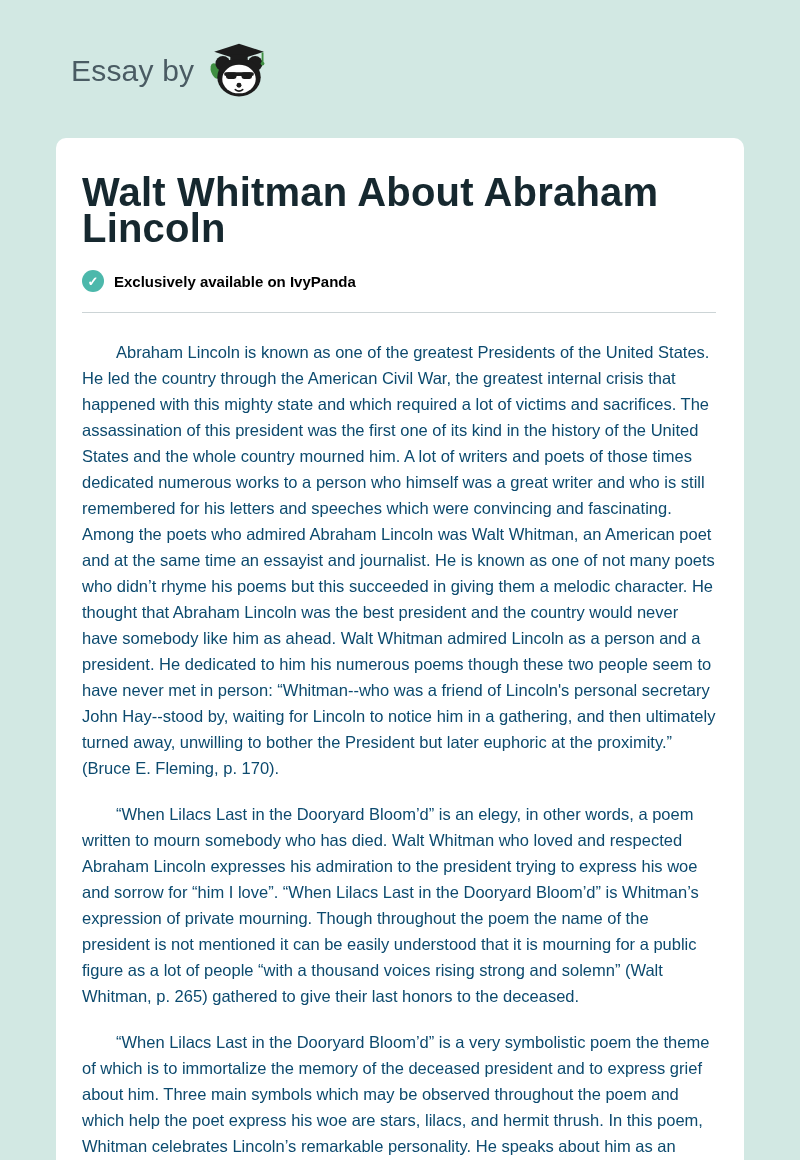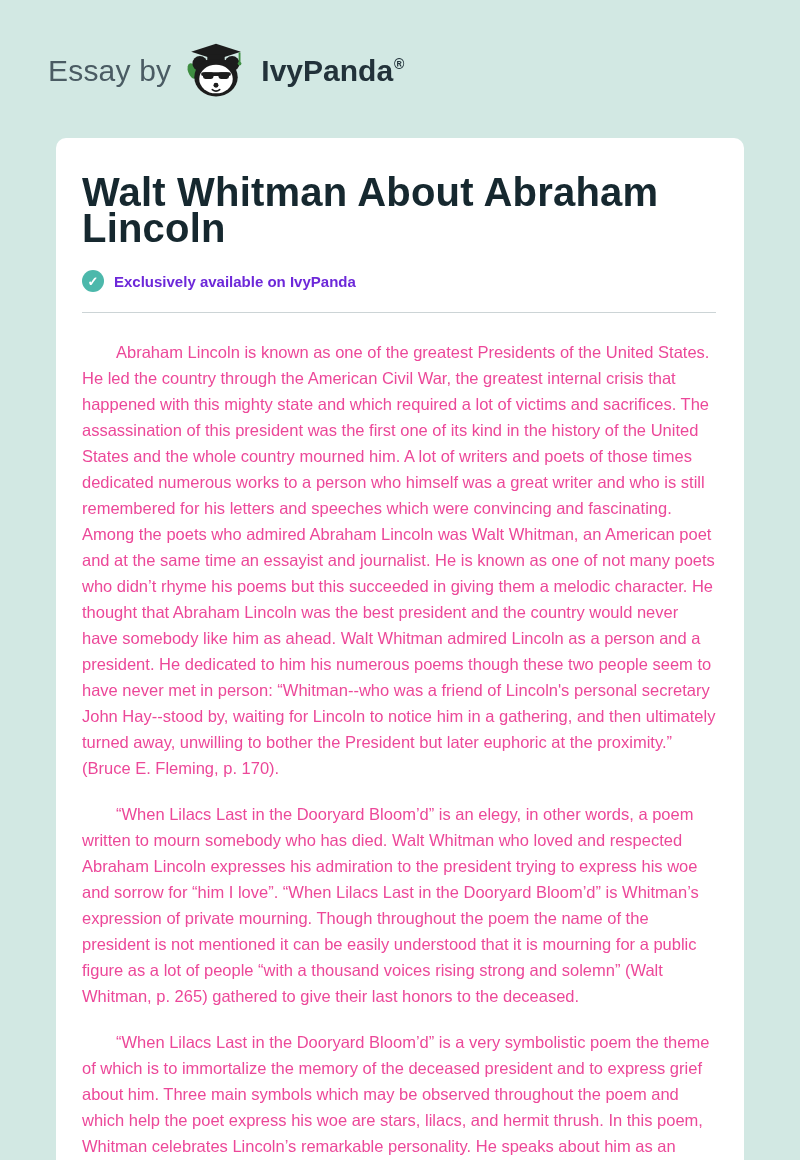--- a/index.html
+++ b/index.html
@@ -10,21 +10,21 @@
     width: 800px;
     height: 1160px;
     background: #d2e8e3;
     font-family: "Liberation Sans", sans-serif;
     overflow: hidden;
   }
   .header {
     display: flex;
     align-items: center;
     gap: 14px;
-    padding: 42px 0 0 48px;
+    padding: 42px 0 0 71px;
   }
   .essay-by {
     font-size: 30px;
     color: #4a5b63;
     letter-spacing: 0.2px;
   }
   .logo {
     width: 62px;
     height: 58px;
     display: inline-flex;
@@ -75,32 +75,32 @@
     color: #ffffff;
     font-size: 13px;
     font-weight: 700;
     display: inline-flex;
     align-items: center;
     justify-content: center;
   }
   .availability-text {
     font-size: 15px;
     font-weight: 700;
-    color: #6d28d9;
+    color: #000000;
   }
   .divider {
     border: none;
     border-top: 1px solid #ccd4d6;
     margin: 0 0 26px 0;
   }
   .essay-body p {
     margin: 0 0 20px 0;
     font-size: 16.5px;
     line-height: 26px;
-    color: #ec4899;
+    color: #0c4a6e;
     text-indent: 34px;
     text-align: left;
   }
   .essay-body p:last-child {
     margin-bottom: 16px;
   }
 </style>
 </head>
 <body>
 
@@ -125,24 +125,20 @@
       <circle cx="50" cy="69" r="4" fill="#1c1c1c"></circle>
       <path d="M44 76 q6 5 12 0" stroke="#1c1c1c" stroke-width="2.5" fill="none" stroke-linecap="round"></path>
 
       <polygon points="50,2 90,15 50,28 10,15" fill="#1c1c1c"></polygon>
       <rect x="36" y="20" width="28" height="8" fill="#1c1c1c"></rect>
       <line x1="88" y1="16" x2="88" y2="32" stroke="#3e8e41" stroke-width="3"></line>
       <circle cx="88" cy="34" r="3" fill="#3e8e41"></circle>
     </svg>
   </span>
 
-  <span class="brand">
-    <span>IvyPanda</span>
-      <sup>®</sup>
-  </span>
 </div>
 
 <div class="card">
   <h1 class="article-title">Walt Whitman About Abraham Lincoln</h1>
 
   <div class="availability">
     <span class="check-circle">✓</span>
     <span class="availability-text">Exclusively available on IvyPanda</span>
   </div>
 

